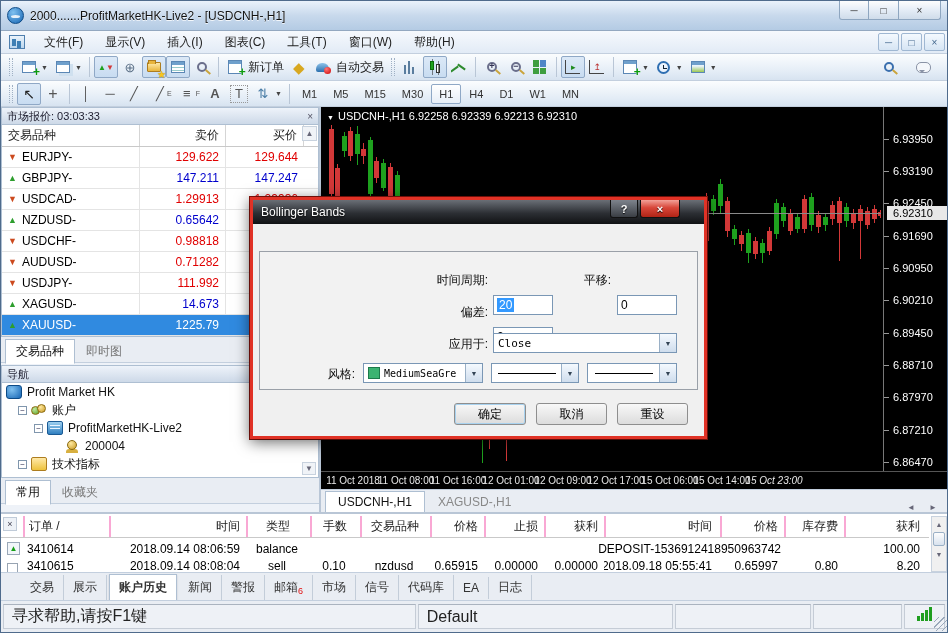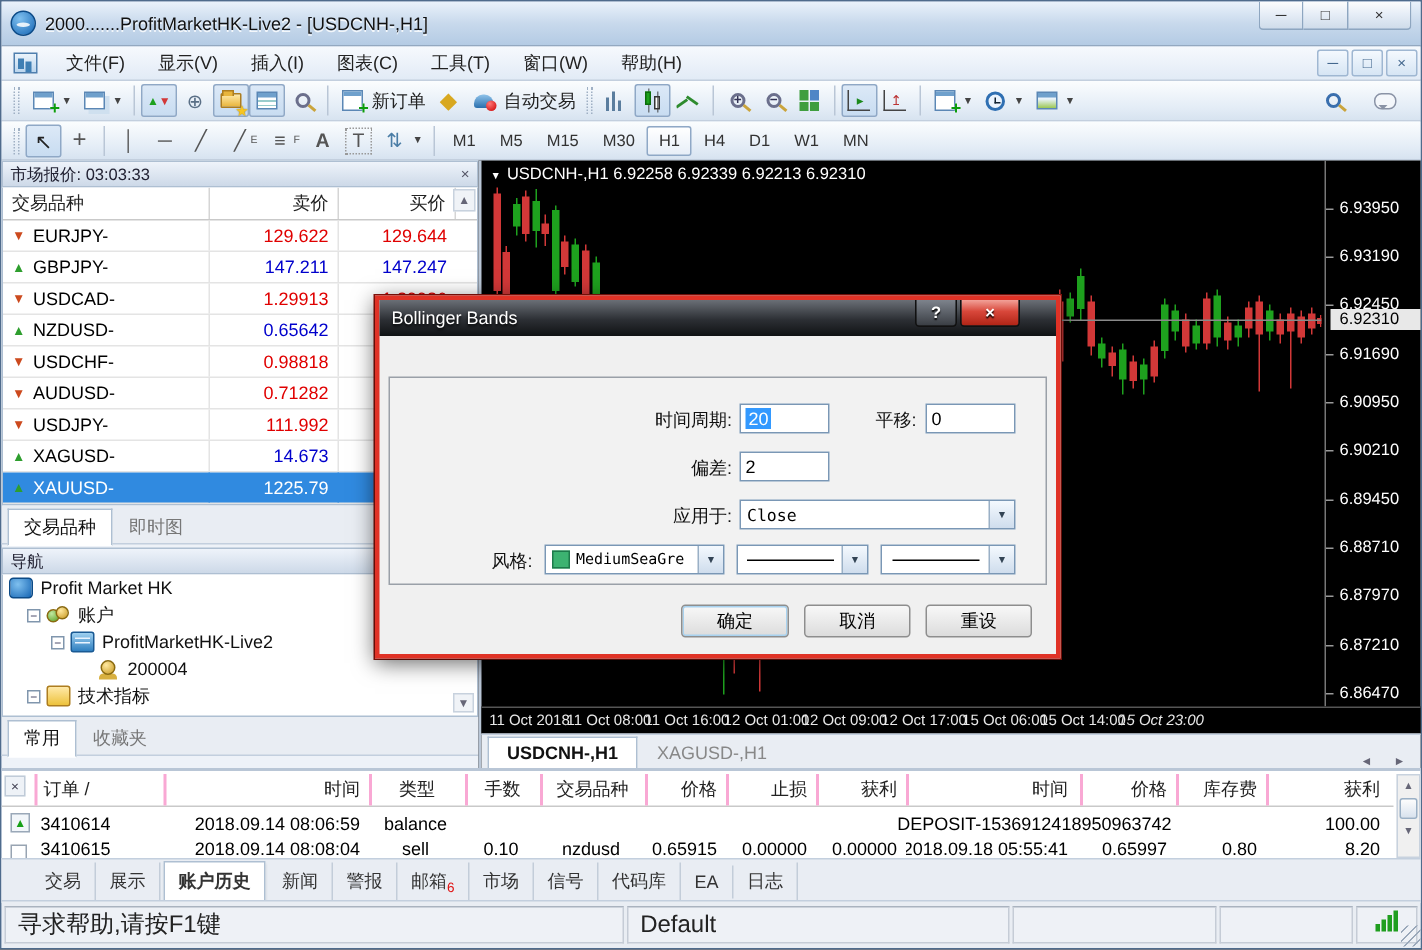--- a/index.html
+++ b/index.html
@@ -114,35 +114,35 @@
   .cur-line{position:absolute;left:0;width:560px;height:1px;background:#8a8a8a;z-index:2;}
   .cur-price{position:absolute;right:0;width:62px;height:14px;background:#e8e8e8;color:#000;font-size:11px;text-align:left;padding-left:6px;z-index:3;line-height:14px;}
   .candle-wick{position:absolute;width:1px;}
   .candle-body{position:absolute;width:5px;}
   .up{background:#1ea11e;}
   .dn{background:#d23838;}
   .taxis{position:absolute;left:0;top:364px;width:630px;height:18px;background:#000;border-top:1px solid #555;}
   .ttick{position:absolute;top:3px;font-size:10px;color:#e8e8e8;transform:translateX(-50%);white-space:nowrap;}
   .chart-tabs{position:absolute;left:0;top:382px;width:630px;height:23px;background:#e9edf3;border-top:1px solid #c3cfde;display:flex;align-items:flex-end;padding:0 4px;}
   .ctab{font-size:12px;color:#888;padding:3px 12px;border:1px solid transparent;border-bottom:none;}
-  .ctab.active{background:#fff;border-color:#aebfd2;color:#111;font-weight:bold;}
+  .ctab.active{background:#fff;border-color:#aebfd2;color:#111;}
   .ct-arrows{margin-left:auto;font-size:8px;color:#667;letter-spacing:6px;padding-right:4px;}
   
   .dialog{position:absolute;left:249px;top:196px;width:457px;height:242px;border:3px solid #e03226;background:#f0f0f0;z-index:100;box-shadow:0 3px 14px rgba(0,0,0,.6),0 0 0 1px #8c130c;}
   .dlg-title{height:24px;background:linear-gradient(#6a6f76,#2c2f34 55%,#101214);display:flex;align-items:center;padding:0 8px;color:#fff;font-size:12px;text-shadow:0 1px 2px #000;}
   .dlg-btns{position:absolute;right:24px;top:0;display:flex;}
   .dlg-b{width:28px;height:18px;border:1px solid #111;border-top:none;border-radius:0 0 3px 3px;color:#fff;font-size:11px;font-weight:bold;display:flex;align-items:center;justify-content:center;text-shadow:0 1px 1px #000;}
   .dlg-help{background:linear-gradient(#7d838c,#3a3e44);}
   .dlg-close{width:40px;background:linear-gradient(#f2a198,#d8473a 45%,#b02416);margin-left:2px;}
   .dlg-tabs{position:absolute;left:10px;top:31px;display:flex;z-index:2;}
   .dtab{font-size:12px;color:#222;padding:3px 10px;border:1px solid #9aa0a8;border-bottom:none;background:linear-gradient(#fdfdfd,#e8e8e8);margin-right:2px;border-radius:2px 2px 0 0;}
   .dtab.active{background:#f4f4f4;position:relative;top:-2px;padding-bottom:5px;}
   .dlg-page{position:absolute;left:6px;top:51px;width:439px;height:139px;border:1px solid #9aa0a8;background:#f2f2f2;}
   .f-label{position:absolute;font-size:12px;color:#111;text-align:right;}
-  .f-input{position:absolute;height:20px;border:1px solid #7a97b5;background:#fff;font-size:12px;padding:2px 3px;}
+  .f-input{position:absolute;height:20px;border:1px solid #7a97b5;background:#fff;font-size:12px;padding:2px 3px;margin-top:26px;}
   .f-input .selval{background:#3399ff;color:#fff;padding:0 2px;}
   .combo{position:absolute;height:20px;border:1px solid #7a97b5;background:#fff;display:flex;align-items:center;padding-left:4px;}
   .combo .cbtn{margin-left:auto;width:17px;height:18px;background:linear-gradient(#f4f9fe,#cfdded);border-left:1px solid #9ab0c6;display:flex;align-items:center;justify-content:center;font-size:7px;color:#345;}
   .mono{font-family:"DejaVu Sans Mono",monospace;font-size:11px;}
   .swatch{width:12px;height:12px;background:#3CB371;border:1px solid #1d7a4b;margin-right:4px;flex:none;}
   .lineview{width:58px;height:0;border-top:1px solid #000;margin:0 auto;}
   .dlg-btnrow .btn{position:absolute;top:203px;height:22px;border:1px solid #8e8e8e;border-radius:3px;background:linear-gradient(#f8f8f8,#dcdcdc);font-size:12px;display:flex;align-items:center;justify-content:center;}
   .btn-ok{left:201px;width:72px;border-color:#3c7fb1;box-shadow:0 0 0 1px #a8d2ef inset;}
   
   .terminal{position:absolute;left:0;top:511px;width:948px;height:88px;background:#fff;border-top:2px solid #b9c6d6;}

